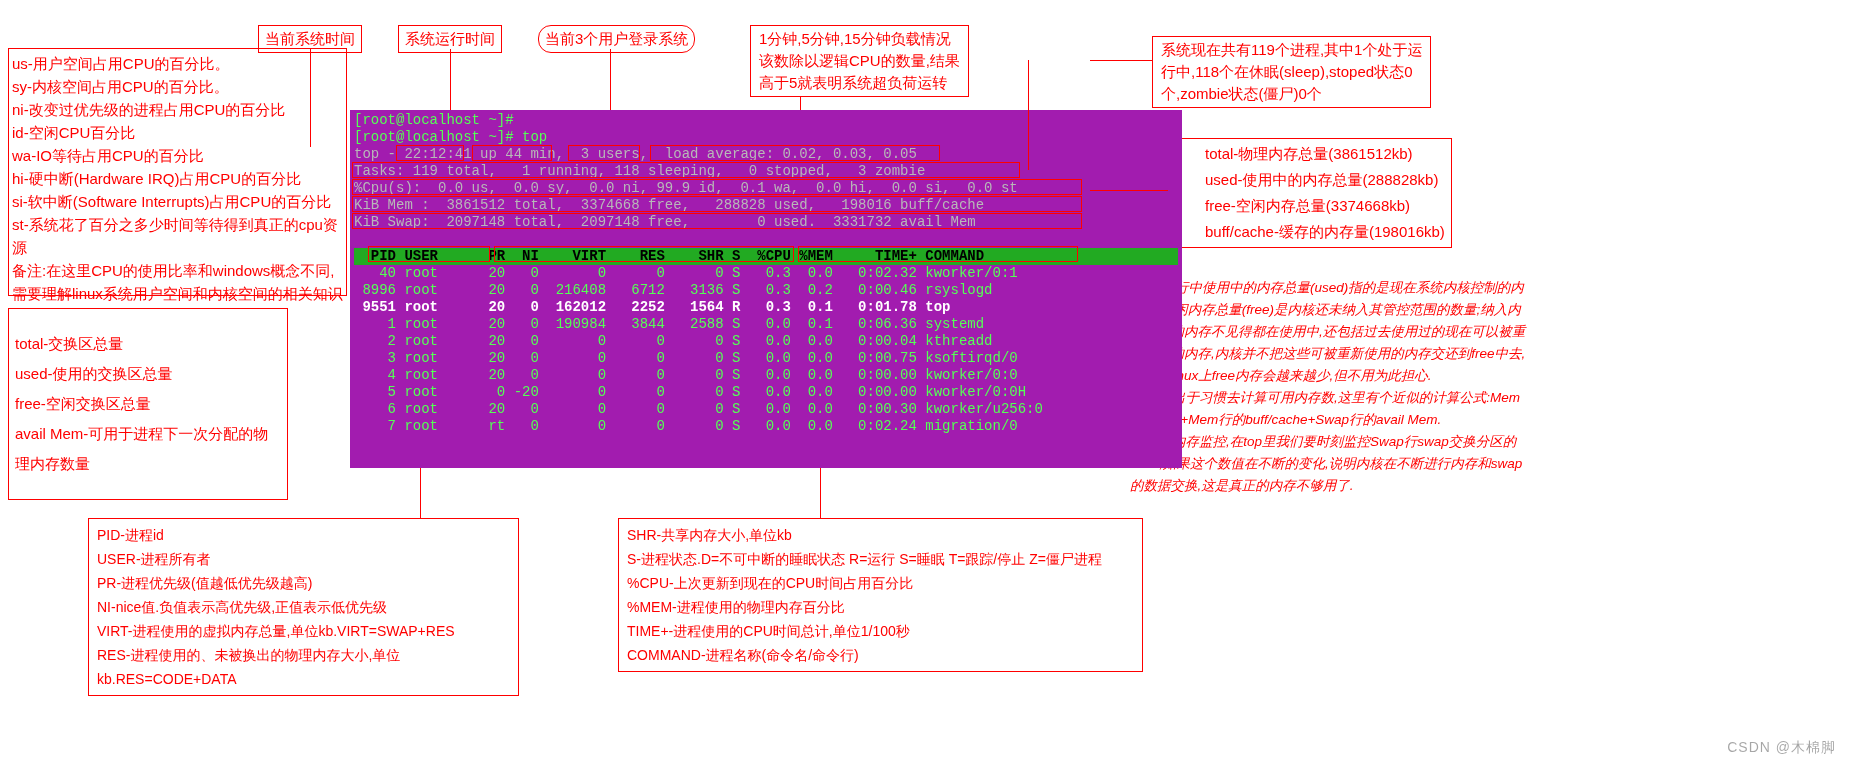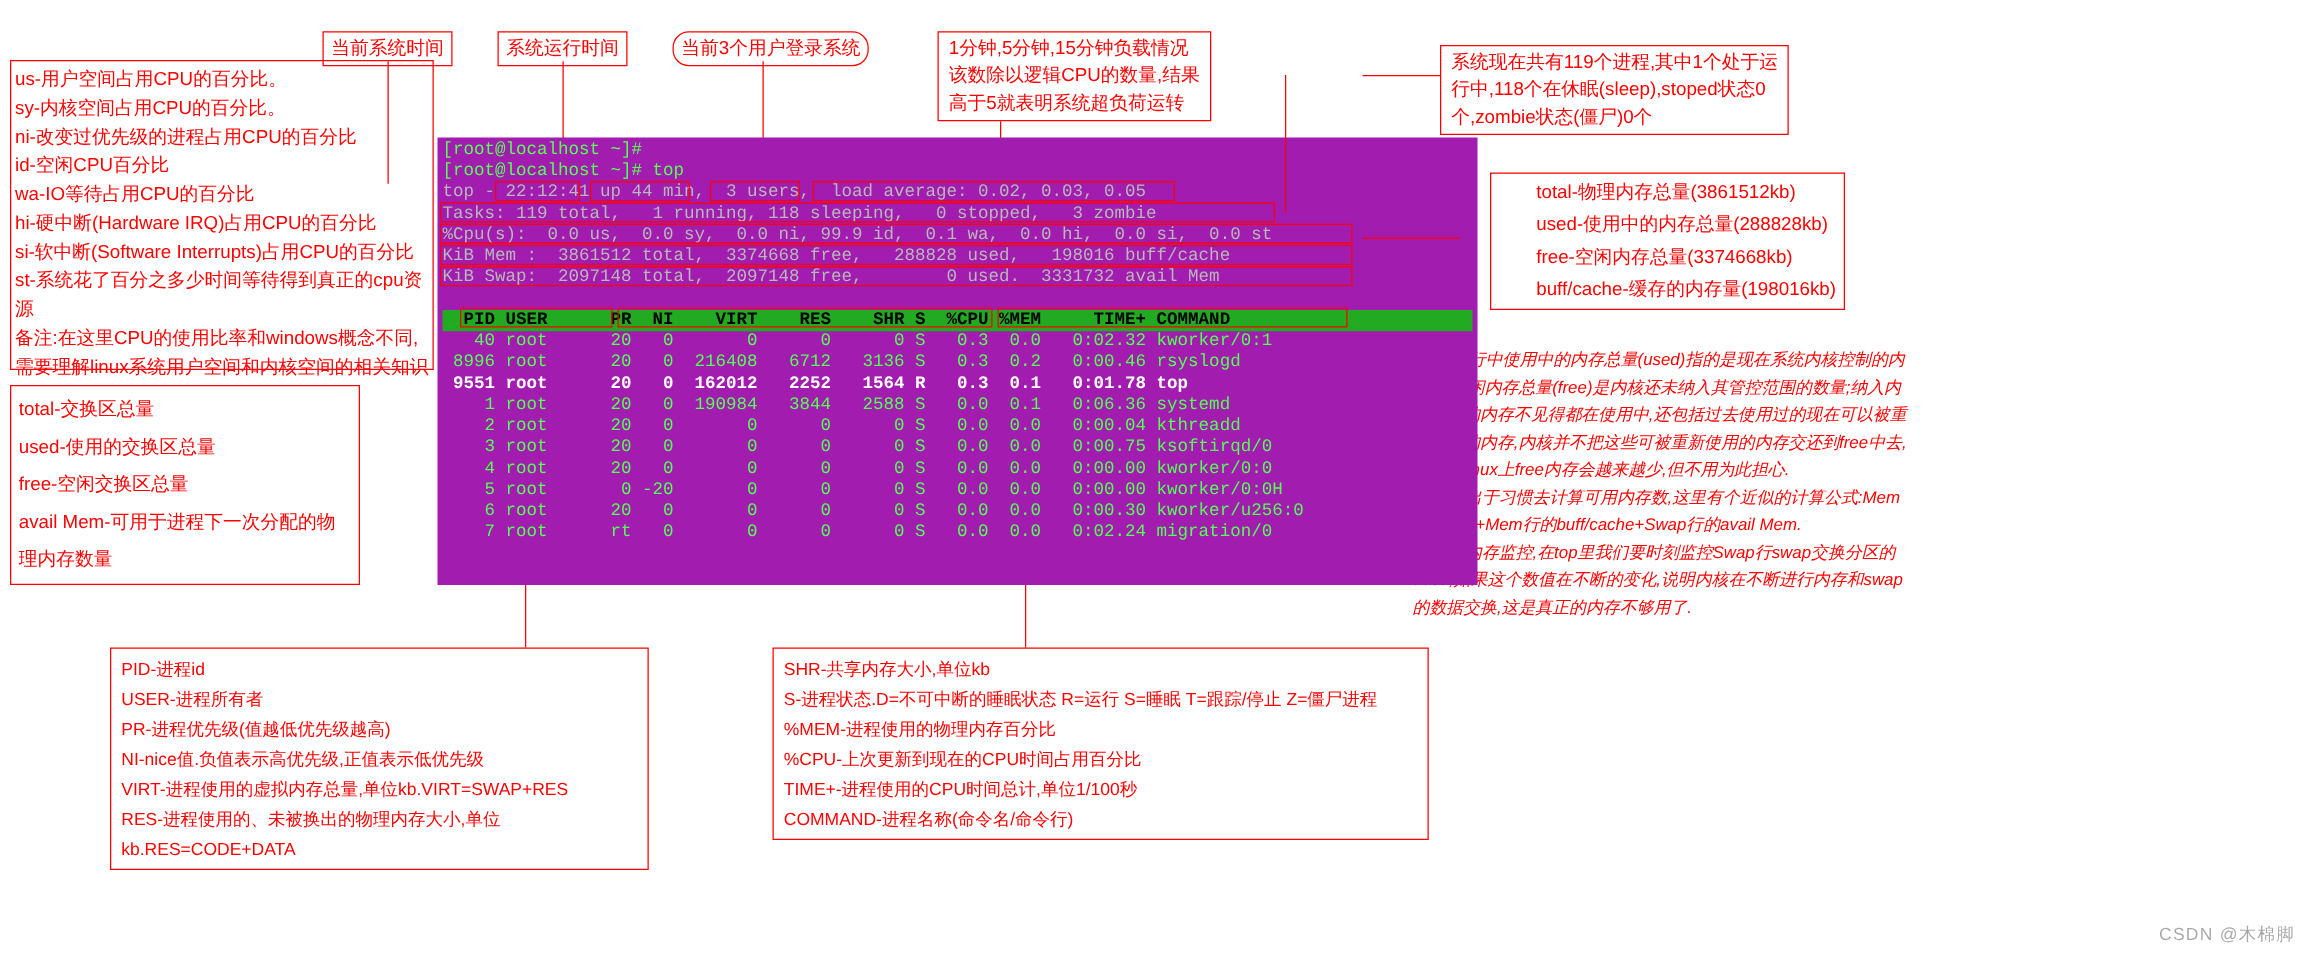--- a/index.html
+++ b/index.html
@@ -147,28 +147,28 @@
   <div>ni-改变过优先级的进程占用CPU的百分比</div>
   <div>id-空闲CPU百分比</div>
   <div>wa-IO等待占用CPU的百分比</div>
   <div>hi-硬中断(Hardware IRQ)占用CPU的百分比</div>
   <div>si-软中断(Software Interrupts)占用CPU的百分比</div>
   <div>st-系统花了百分之多少时间等待得到真正的cpu资源</div>
   <div>备注:在这里CPU的使用比率和windows概念不同,需要理解linux系统用户空间和内核空间的相关知识</div>
 </div>
 <div style="position:absolute;left:8px;top:48px;width:339px;height:248px;border:1px solid #ff0000;"></div>
 
-<div class="left-block" style="left:8px; top:308px; width:280px; padding:4px 6px;">
+<div class="left-block" style="left:8px; top:308px; width:280px; padding:20px 6px;">
   <div style="line-height:30px;">total-交换区总量</div>
   <div style="line-height:30px;">used-使用的交换区总量</div>
   <div style="line-height:30px;">free-空闲交换区总量</div>
   <div style="line-height:30px;">avail Mem-可用于进程下一次分配的物理内存数量</div>
 </div>
 
-<div class="right-box" style="left:1192px; top:138px;padding-left:36px;">
+<div class="right-box" style="left:1168px; top:138px;padding-left:36px;">
   <div>total-物理内存总量(3861512kb)</div>
   <div>used-使用中的内存总量(288828kb)</div>
   <div>free-空闲内存总量(3374668kb)</div>
   <div>buff/cache-缓存的内存量(198016kb)</div>
 </div>
 
 <div class="right-para" style="left:1130px; top:277px; width:400px; white-space:pre-wrap;font-style:italic;">    Mem行中使用中的内存总量(used)指的是现在系统内核控制的内存数,空闲内存总量(free)是内核还未纳入其管控范围的数量;纳入内核管理的内存不见得都在使用中,还包括过去使用过的现在可以被重复利用的内存,内核并不把这些可被重新使用的内存交还到free中去,因此在linux上free内存会越来越少,但不用为此担心.
     如果出于习惯去计算可用内存数,这里有个近似的计算公式:Mem行的free+Mem行的buff/cache+Swap行的avail Mem.
     对于内存监控,在top里我们要时刻监控Swap行swap交换分区的used,如果这个数值在不断的变化,说明内核在不断进行内存和swap的数据交换,这是真正的内存不够用了.</div>
 
@@ -217,20 +217,20 @@
   <div>PR-进程优先级(值越低优先级越高)</div>
   <div>NI-nice值.负值表示高优先级,正值表示低优先级</div>
   <div>VIRT-进程使用的虚拟内存总量,单位kb.VIRT=SWAP+RES</div>
   <div>RES-进程使用的、未被换出的物理内存大小,单位kb.RES=CODE+DATA</div>
 </div>
 <div class="vline" style="left:420px; top:468px; height:50px;"></div>
 
 <div class="bottom-box" style="left:618px; top:518px; width:525px;">
   <div>SHR-共享内存大小,单位kb</div>
   <div>S-进程状态.D=不可中断的睡眠状态 R=运行 S=睡眠 T=跟踪/停止 Z=僵尸进程</div>
+  <div>%CPU-上次更新到现在的CPU时间占用百分比</div>
   <div>%MEM-进程使用的物理内存百分比</div>
-  <div>%CPU-上次更新到现在的CPU时间占用百分比</div>
   <div>TIME+-进程使用的CPU时间总计,单位1/100秒</div>
   <div>COMMAND-进程名称(命令名/命令行)</div>
 </div>
 <div class="vline" style="left:820px; top:468px; height:50px;"></div>
 
 <div class="watermark">CSDN @木棉脚</div>
 
 </body></html>

